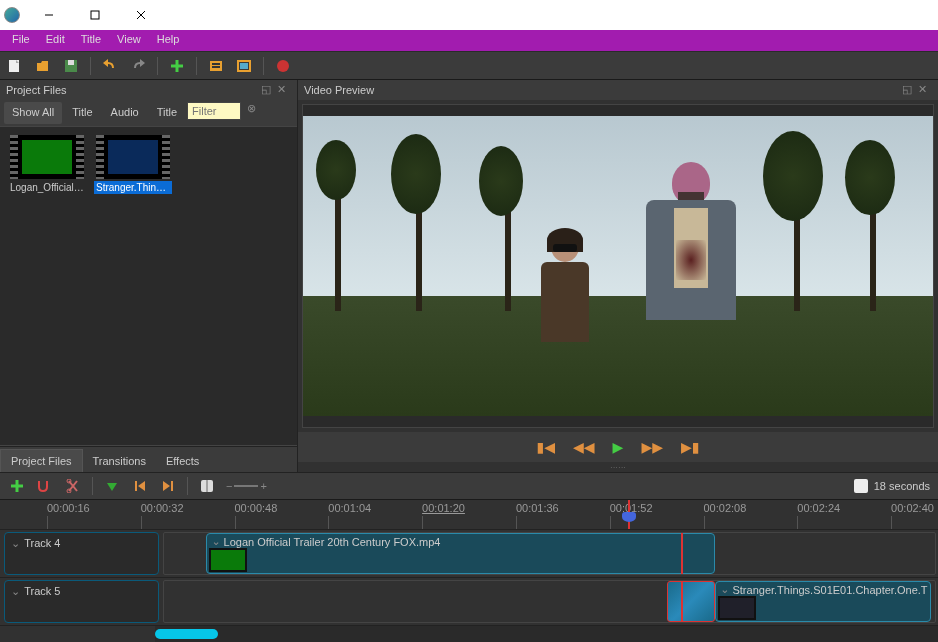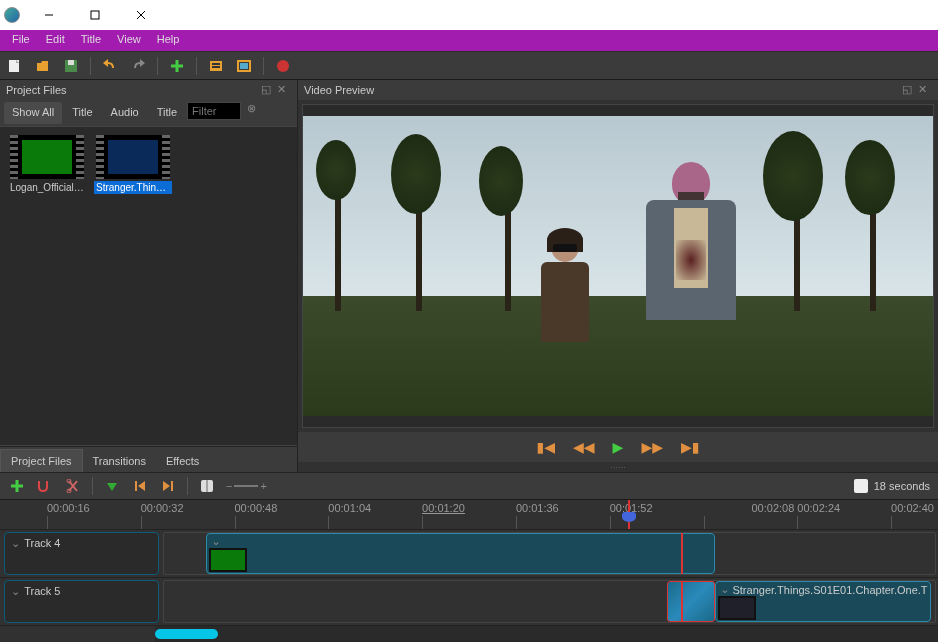--- a/index.html
+++ b/index.html
@@ -15,21 +15,21 @@
 .tbic{width:18px;height:18px;display:flex;align-items:center;justify-content:center}
 .sep{width:1px;height:18px;background:#555}
 .mid{flex:1;display:flex;background:#313131;min-height:0}
 .leftpanel{width:298px;display:flex;flex-direction:column;border-right:1px solid #222}
 .panehdr{height:20px;background:#3b3b3b;color:#ccc;display:flex;align-items:center;padding:0 6px;font-size:11px}
 .panehdr .sp{flex:1}
 .panehdr .dockbtn{width:14px;height:14px;color:#888;margin-left:2px}
 .filterbar{height:26px;display:flex;padding:2px 4px;gap:2px;background:#3b3b3b}
 .filtertab{padding:4px 8px;color:#ccc;border-radius:2px}
 .filtertab.active{background:#4a4a4a}
-.filterinput{background:#000000;border:1px solid #444;color:#888;padding:2px 4px;width:54px;height:18px}
+.filterinput{background:#fef9c3;border:1px solid #444;color:#888;padding:2px 4px;width:54px;height:18px}
 .filesgrid{flex:1;background:#2a2a2a;padding:8px;display:flex;gap:8px;align-items:flex-start;border:1px solid #444;border-left:none;border-right:none;overflow:hidden}
 .fileitem{width:78px;display:flex;flex-direction:column;align-items:center;gap:2px}
 .thumb{width:74px;height:44px;background:#000;position:relative;display:flex;align-items:center;justify-content:center}
 .film{position:absolute;top:0;bottom:0;width:8px;background:repeating-linear-gradient(to bottom,#666 0,#666 3px,#000 3px,#000 6px)}
 .film.l{left:0}.film.r{right:0}
 .thumb .inner{width:50px;height:34px}
 .fname{color:#ccc;font-size:10px;text-align:center;white-space:nowrap;overflow:hidden;text-overflow:ellipsis;width:100%;padding:1px 2px}
 .fname.sel{background:#0b6cd6;color:#fff}
 .bottomtabs{height:26px;background:#3b3b3b;display:flex;align-items:flex-end;border-top:1px solid #222}
 .btab{padding:5px 10px;color:#ccc}
@@ -330,38 +330,39 @@
         <span class="tick" style="left: 25%;">00:00:48</span>
         <div class="tickline" style="left: 25%;"></div>
         <span class="tick" style="left: 35%;">00:01:04</span>
         <div class="tickline" style="left: 35%;"></div>
         <span class="tick" style="left: 45%; text-decoration: underline;">00:01:20</span>
         <div class="tickline" style="left: 45%;"></div>
         <span class="tick" style="left: 55%;">00:01:36</span>
         <div class="tickline" style="left: 55%;"></div>
         <span class="tick" style="left: 65%;">00:01:52</span>
         <div class="tickline" style="left: 65%;"></div>
-        <span class="tick" style="left: 75%; margin-left: 48px;">00:02:08</span>
+        <span class="tick" style="left: 75%;">00:02:08</span>
         <div class="tickline" style="left: 75%;"></div>
         <span class="tick" style="left: 85%;">00:02:24</span>
         <div class="tickline" style="left: 85%;"></div>
         <span class="tick" style="left: 95%;">00:02:40</span>
         <div class="tickline" style="left: 95%;"></div>
       </div>
   </div>
   <div id="tracks">
       <div class="track">
         <div class="trackhdr">
           <span class="chev">⌄</span>
           <span>Track 4</span>
         </div>
         <div class="tracklane">
           <div class="clip" style="left: 5.5%; width: 66%;">
             <div class="cliplbl">
               <span style="color:#888">⌄</span>
+              <span>Logan Official Trailer 20th Century FOX.mp4</span>
             </div>
             <div class="clipthumb" style="background:#0a7a0a"></div>
           </div>
           <div class="" style="left: 67%; top: 0px; bottom: 0px; background: rgb(221, 51, 51); position: absolute; width: 2px; z-index: 5; display: block; pointer-events: none; content: none;"></div>
         </div>
       </div>
       <div class="track">
         <div class="trackhdr">
           <span class="chev">⌄</span>
           <span>Track 5</span>

